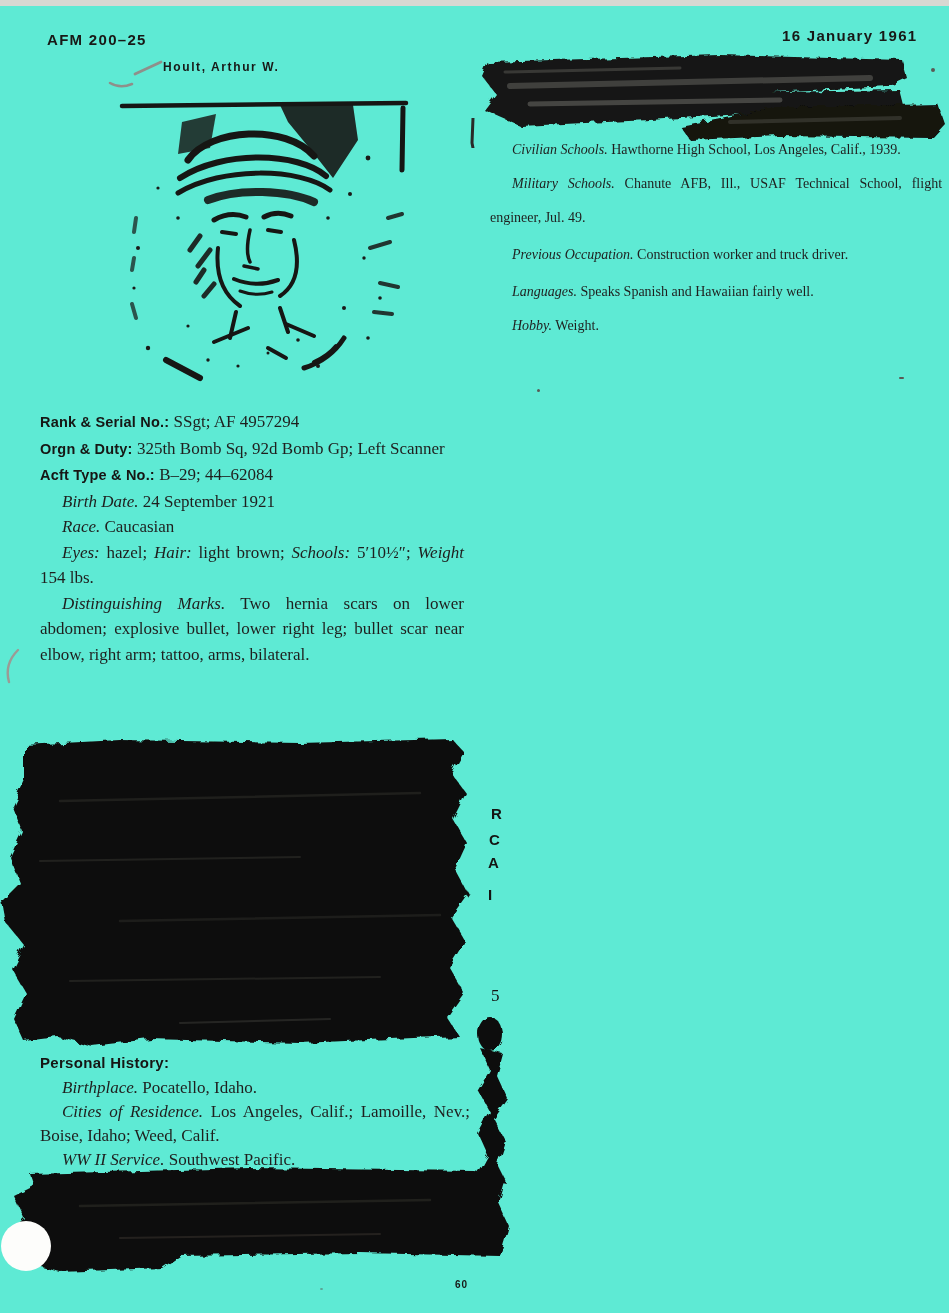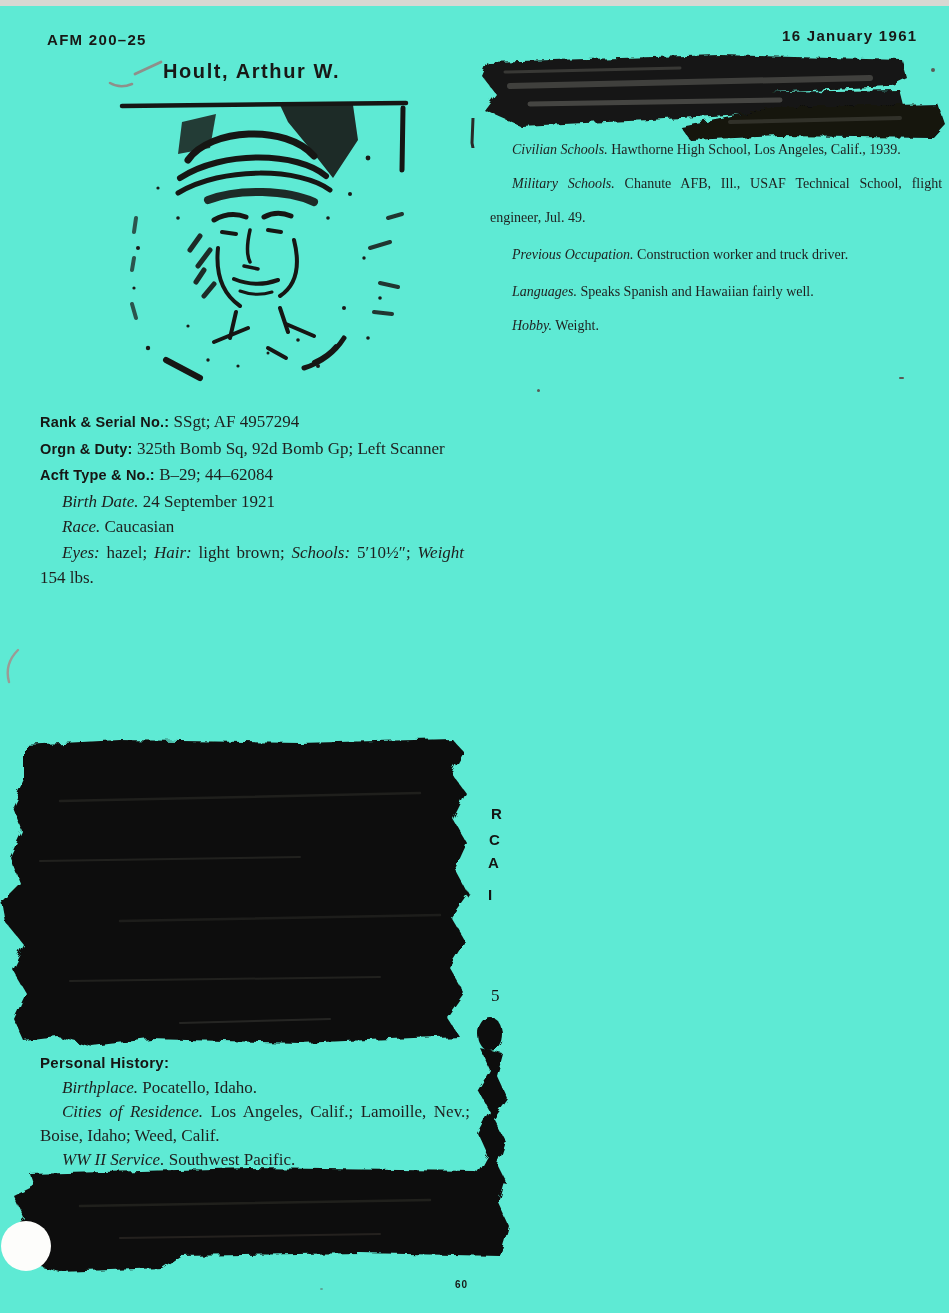--- a/index.html
+++ b/index.html
@@ -4,21 +4,21 @@
 <style>
   html,body{margin:0;padding:0;background:#d8d8d2;}
   .page{
     position:relative;width:949px;height:1313px;margin:6px auto;
     background:#5eead4;overflow:hidden;
     font-family:"Liberation Serif",serif;color:#1f1f1e;
   }
   .abs{position:absolute;}
   .sans{font-family:"Liberation Sans",sans-serif;font-weight:700;}
   .hdr{font-size:15px;letter-spacing:1.3px;color:#181816;}
-  .name{font-size:20px;letter-spacing:1.6px;color:#181816;}
+  .name{font-size:12px;letter-spacing:1.6px;color:#181816;}
   .label{font-family:"Liberation Sans",sans-serif;font-weight:700;font-size:14.5px;letter-spacing:.2px;color:#161614;}
   .heading{font-family:"Liberation Sans",sans-serif;font-weight:700;font-size:15px;letter-spacing:.3px;color:#161614;line-height:26px;}
   .ser{font-size:17px;}
   .it{font-style:italic;}
   p{margin:0;}
   .svc p{line-height:25.5px;text-align:justify;font-size:17px;}
   .idp{line-height:23.6px;text-indent:22px;text-align:justify;font-size:17px;}
   .rcol p{line-height:34px;text-indent:22px;text-align:justify;font-size:14px;}
   .php{line-height:24px;text-indent:22px;text-align:justify;font-size:17px;}
   .frag{position:absolute;overflow:hidden;white-space:nowrap;color:#141412;}
@@ -92,20 +92,21 @@
   </svg>
 
   <div class="abs svc" style="left:40px;top:403px;width:424px;">
     <p><span class="label">Rank &amp; Serial No.:</span> <span class="ser">SSgt; AF 4957294</span></p>
     <p><span class="label">Orgn &amp; Duty:</span> <span class="ser">325th Bomb Sq, 92d Bomb Gp; Left Scanner</span></p>
     <p><span class="label">Acft Type &amp; No.:</span> <span class="ser">B–29; 44–62084</span></p>
 
     <p class="idp"><span class="it">Birth Date.</span> <span>24 September 1921</span></p>
     <p class="idp"><span class="it">Race.</span> <span>Caucasian</span></p>
     <p class="idp"><span class="it">Eyes:</span> <span>hazel;</span> <span class="it">Hair:</span> <span>light brown;</span> <span class="it">Schools:</span> <span>5′10½″;</span> <span class="it">Weight</span> <span>154 lbs.</span></p>
+    <p class="idp"><span class="it">Distinguishing Marks.</span> <span>Two hernia scars on lower abdomen; explosive bullet, lower right leg; bullet scar near elbow, right arm; tattoo, arms, bilateral.</span></p>
   </div>
 
   <svg class="abs" style="left:2px;top:640px;" width="22" height="40" viewBox="0 0 22 40">
     <path d="M16,4 q-14,14 -9,32" stroke="#9b9b95" stroke-width="2.4" fill="none" stroke-linecap="round"></path>
   </svg>
 
   <div class="abs rcol" style="left:490px;top:127px;width:452px;">
     <p><span class="it">Civilian Schools.</span> <span>Hawthorne High School, Los Angeles, Calif., 1939.</span></p>
     <p><span class="it">Military Schools.</span> <span>Chanute AFB, Ill., USAF Technical School, flight engineer, Jul. 49.</span></p>
     <p style="margin-top:3px;"><span class="it">Previous Occupation.</span> <span>Construction worker and truck driver.</span></p>

